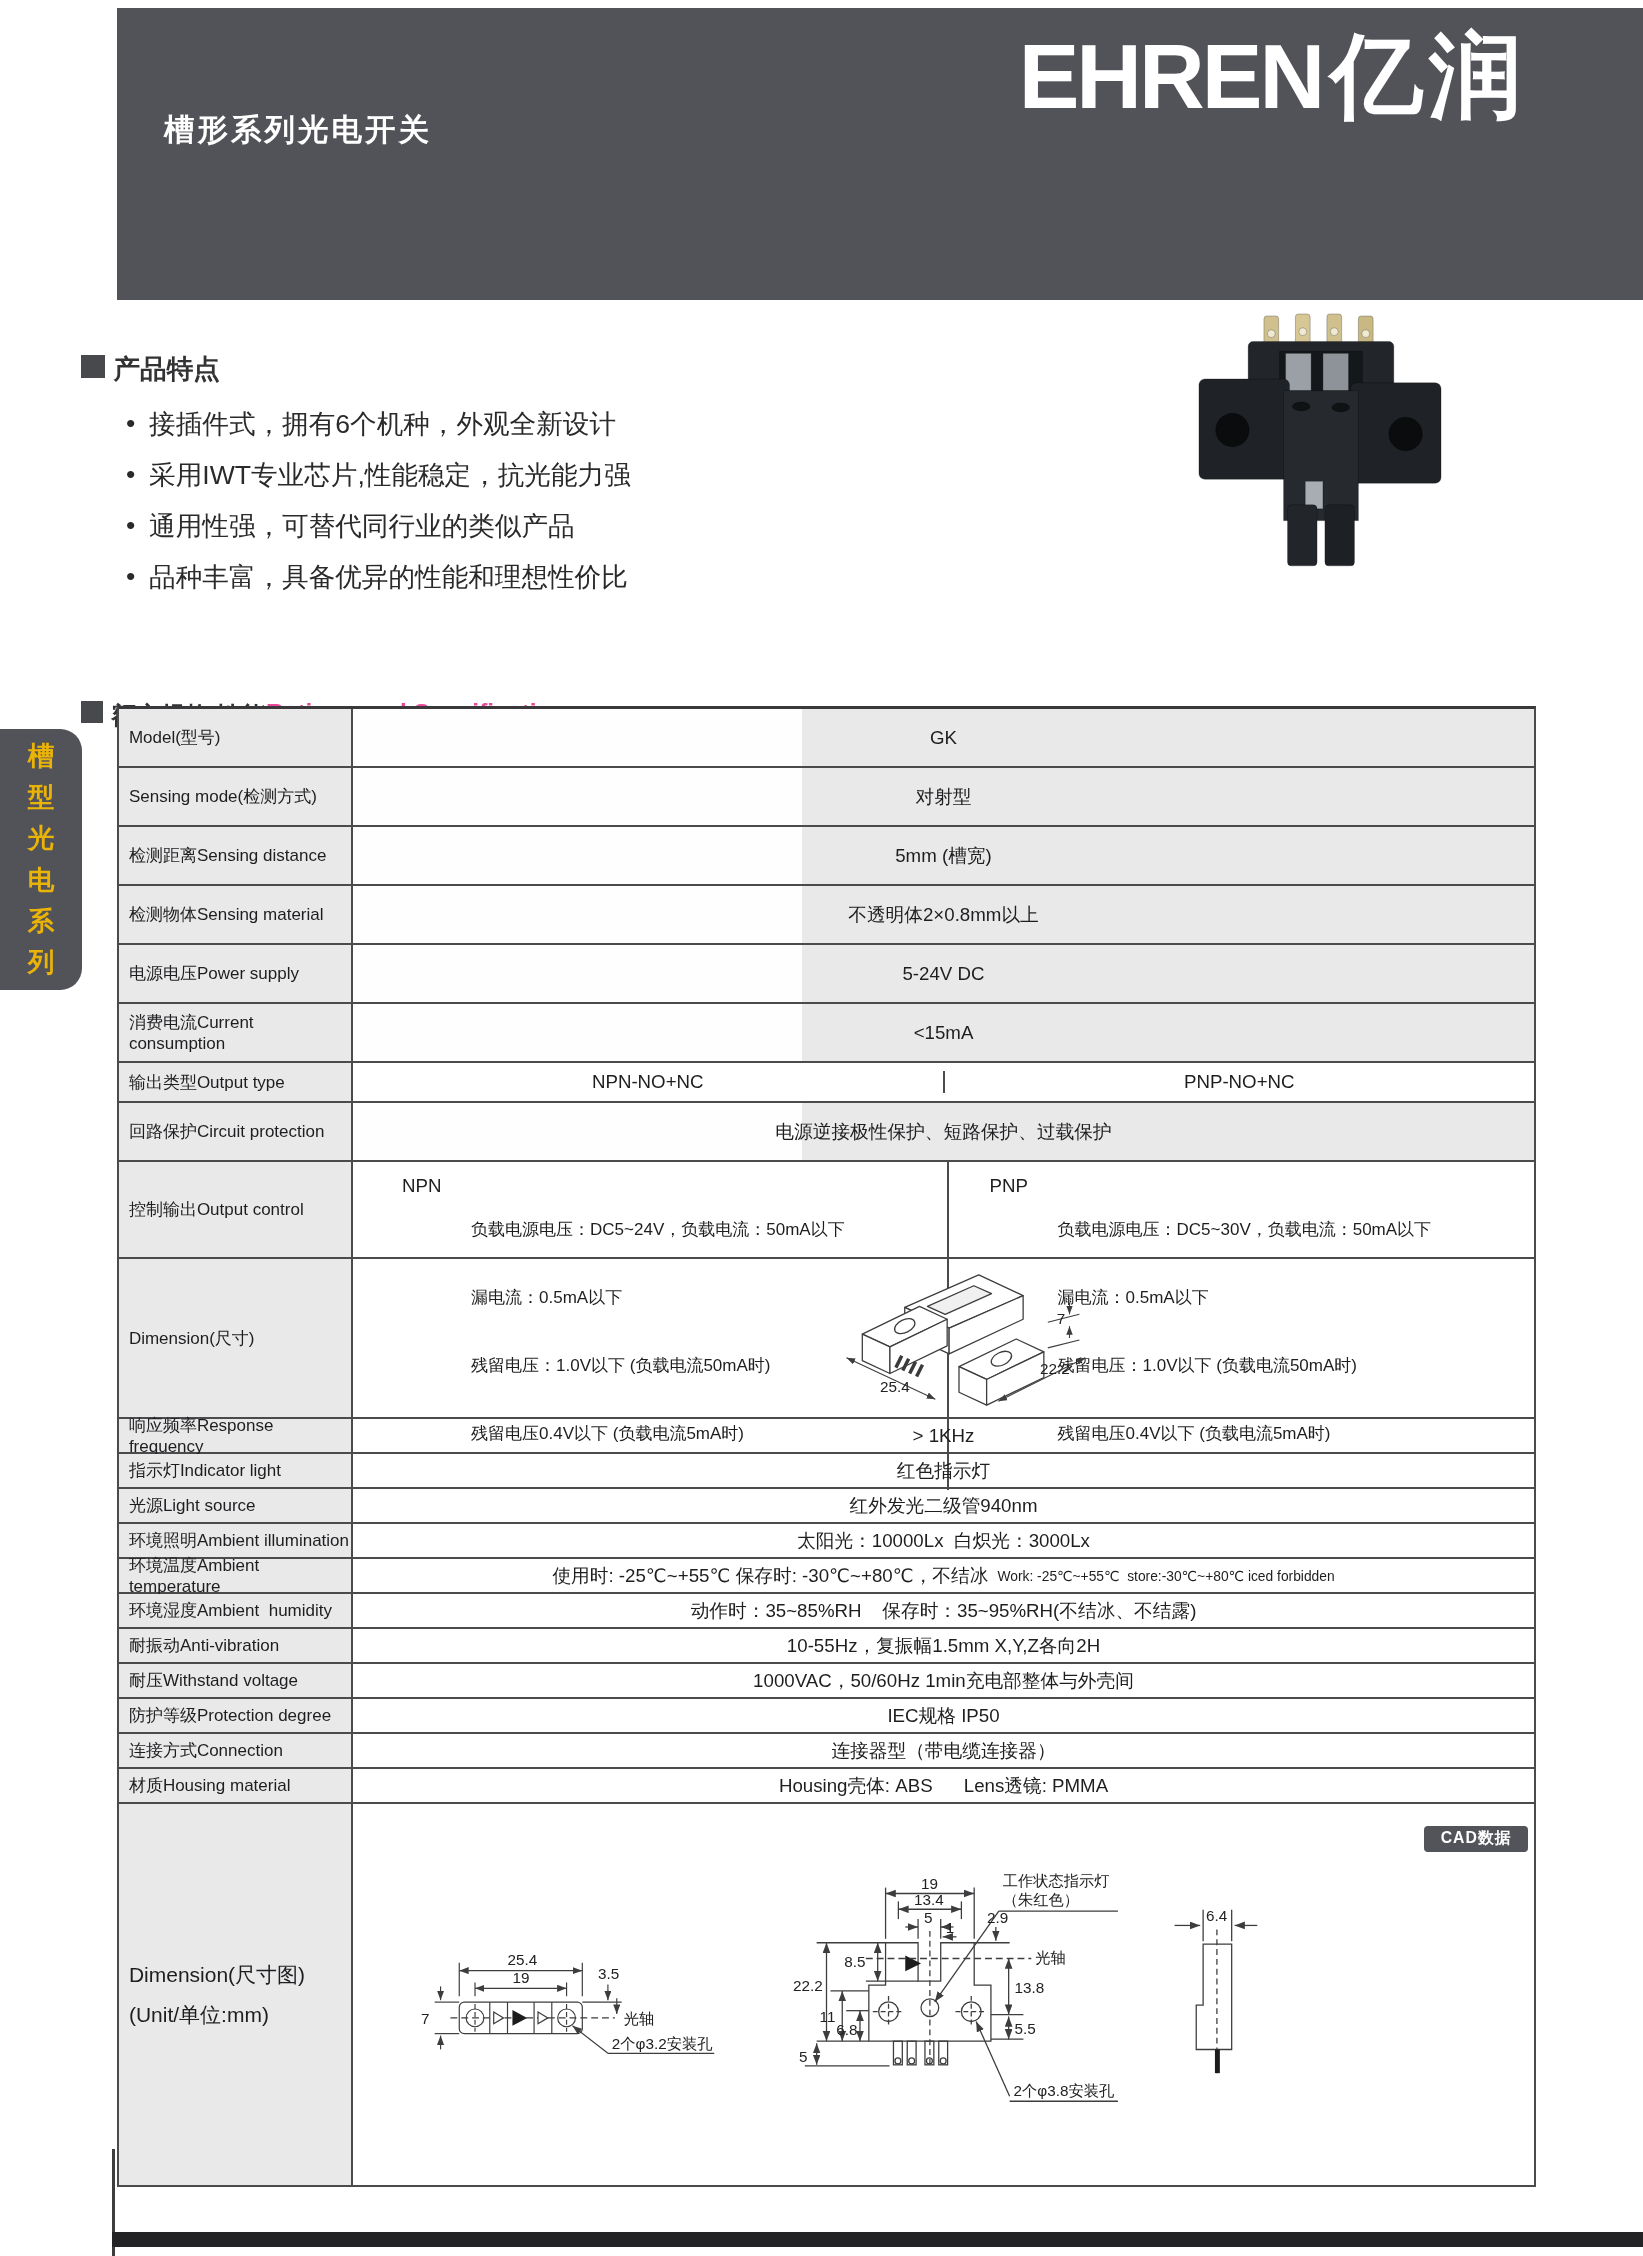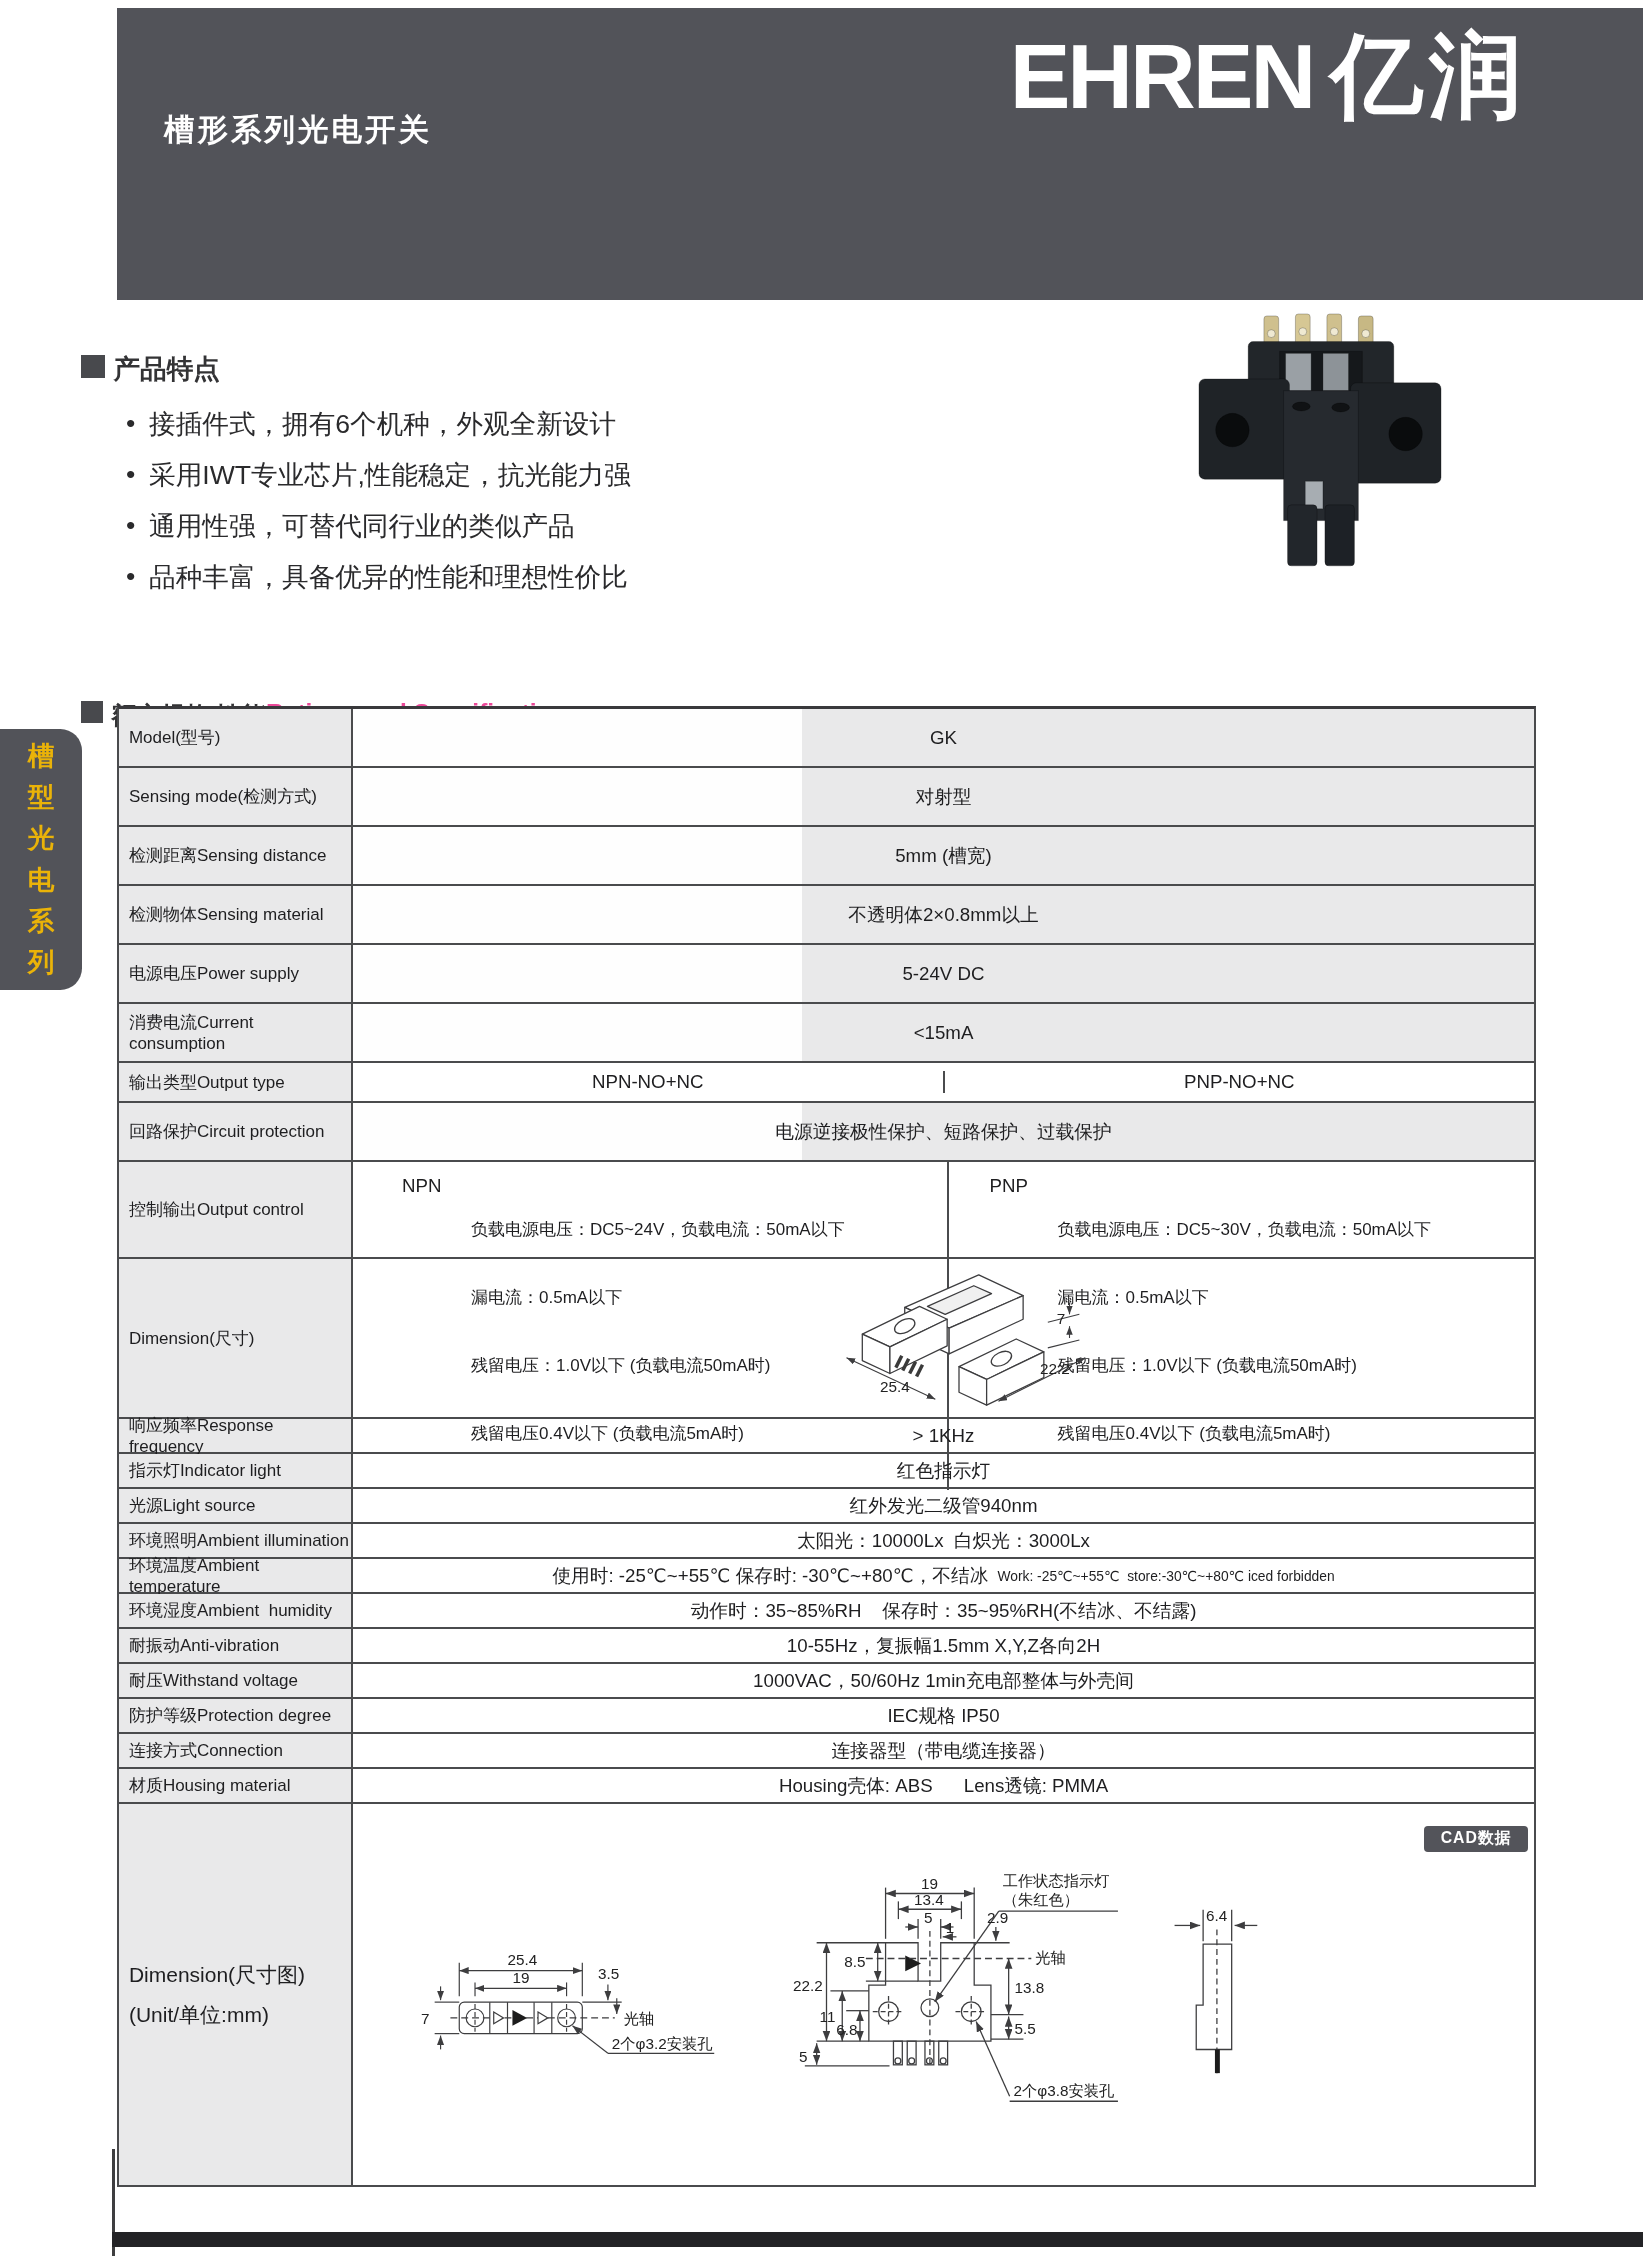--- a/index.html
+++ b/index.html
@@ -3,21 +3,21 @@
 <meta charset="utf-8">
 <style>
   html,body{margin:0;padding:0;background:#fff;}
   .page{position:relative;width:1643px;height:2257px;background:#fff;overflow:hidden;
         font-family:"Liberation Sans","DejaVu Sans",sans-serif;color:#1e1e20;}
   
   .banner{position:absolute;left:117px;top:7.9px;width:1526px;height:292px;background:#525359;}
   .banner-title{position:absolute;left:47px;top:102px;font-size:30.5px;font-weight:700;color:#fff;letter-spacing:3px;}
   .logo{position:absolute;right:115px;top:21.7px;display:flex;align-items:center;color:#fff;}
   .logo .en{font-size:91px;font-weight:900;letter-spacing:-3px;line-height:1;}
-  .logo .cn{font-size:93px;font-weight:900;letter-spacing:5.9px;line-height:1;margin-left:17px;}
+  .logo .cn{font-size:93px;font-weight:900;letter-spacing:5.9px;line-height:1;margin-left:8px;}
   
   .side-tab{position:absolute;left:0;top:729px;width:82px;height:261px;background:#525359;
             border-radius:0 21.7px 21.7px 0;display:flex;align-items:center;justify-content:center;}
   .side-tab .vtext{width:29.6px;font-size:26.6px;font-weight:700;color:#eab308;line-height:1.55;
             word-break:break-all;text-align:center;}
   
   .sec-head{position:absolute;display:flex;align-items:flex-start;}
   .sq{width:23.6px;height:23.6px;background:#48494d;margin-right:8.9px;flex:none;margin-top:3.9px;}
   .sec-head .t-cn{font-size:26.6px;font-weight:700;color:#333335;}
   .sec-head .t-en{font-size:24.6px;font-weight:600;color:#ec4899;}

